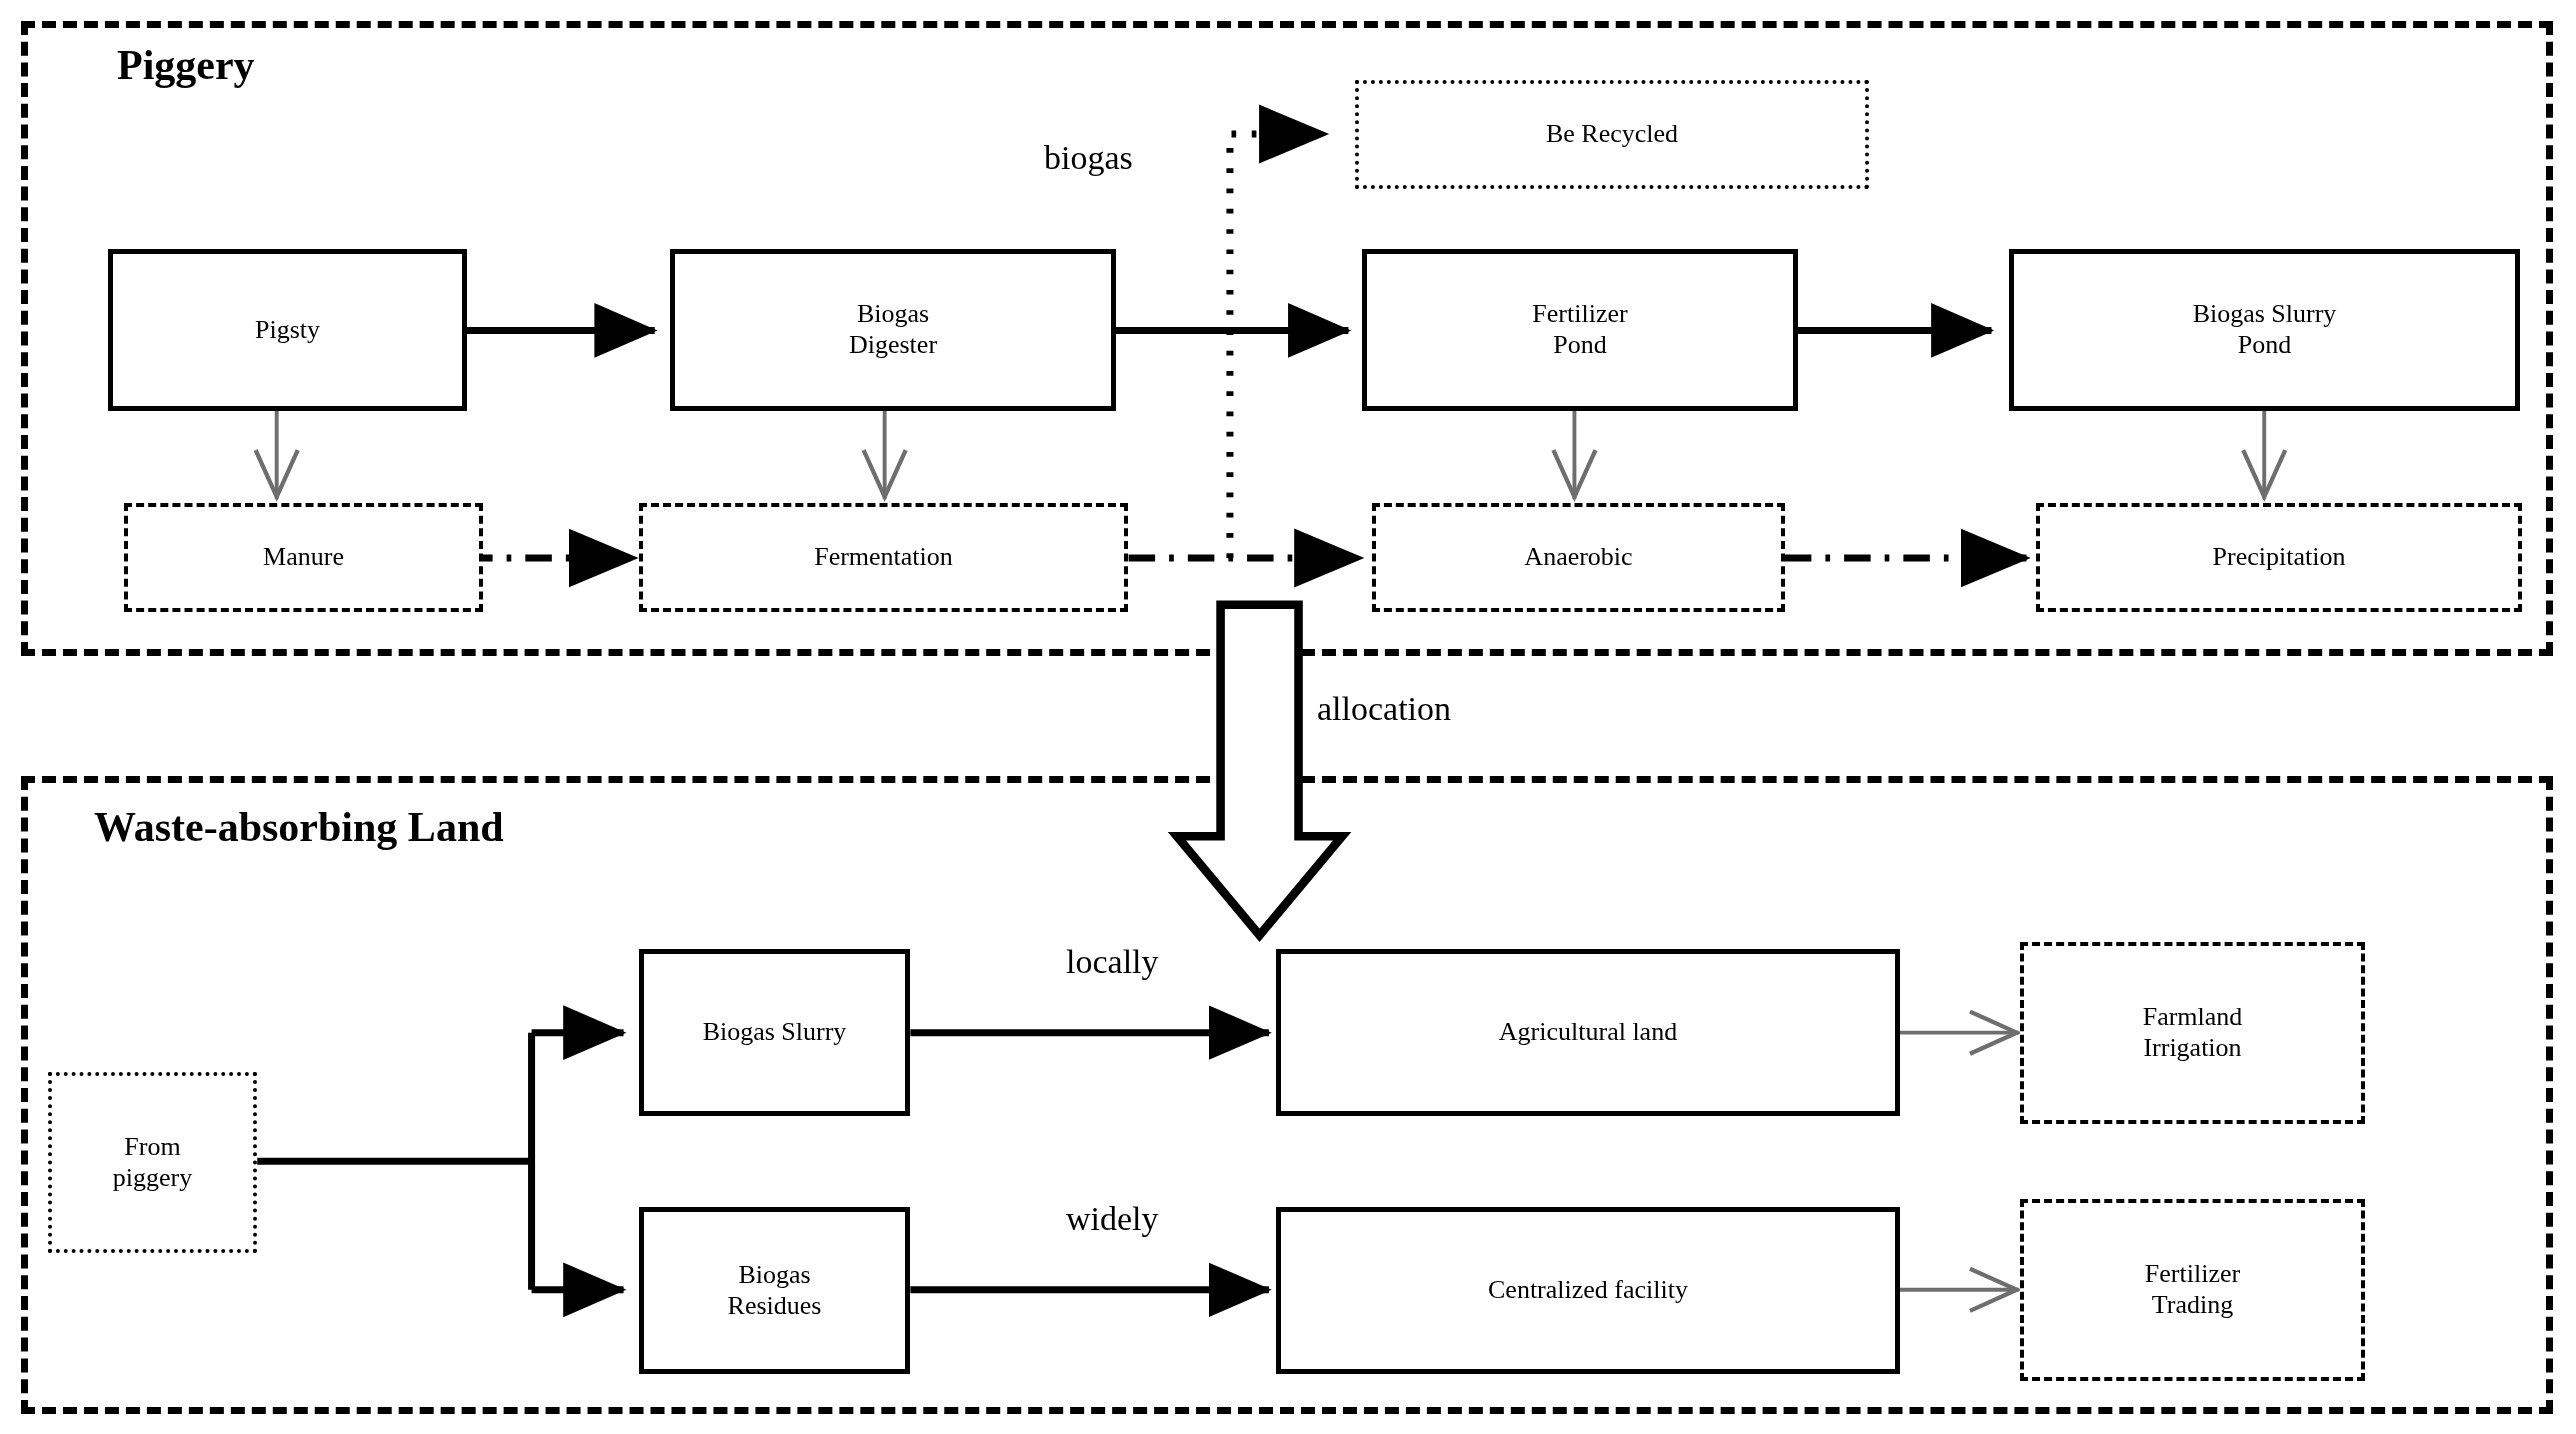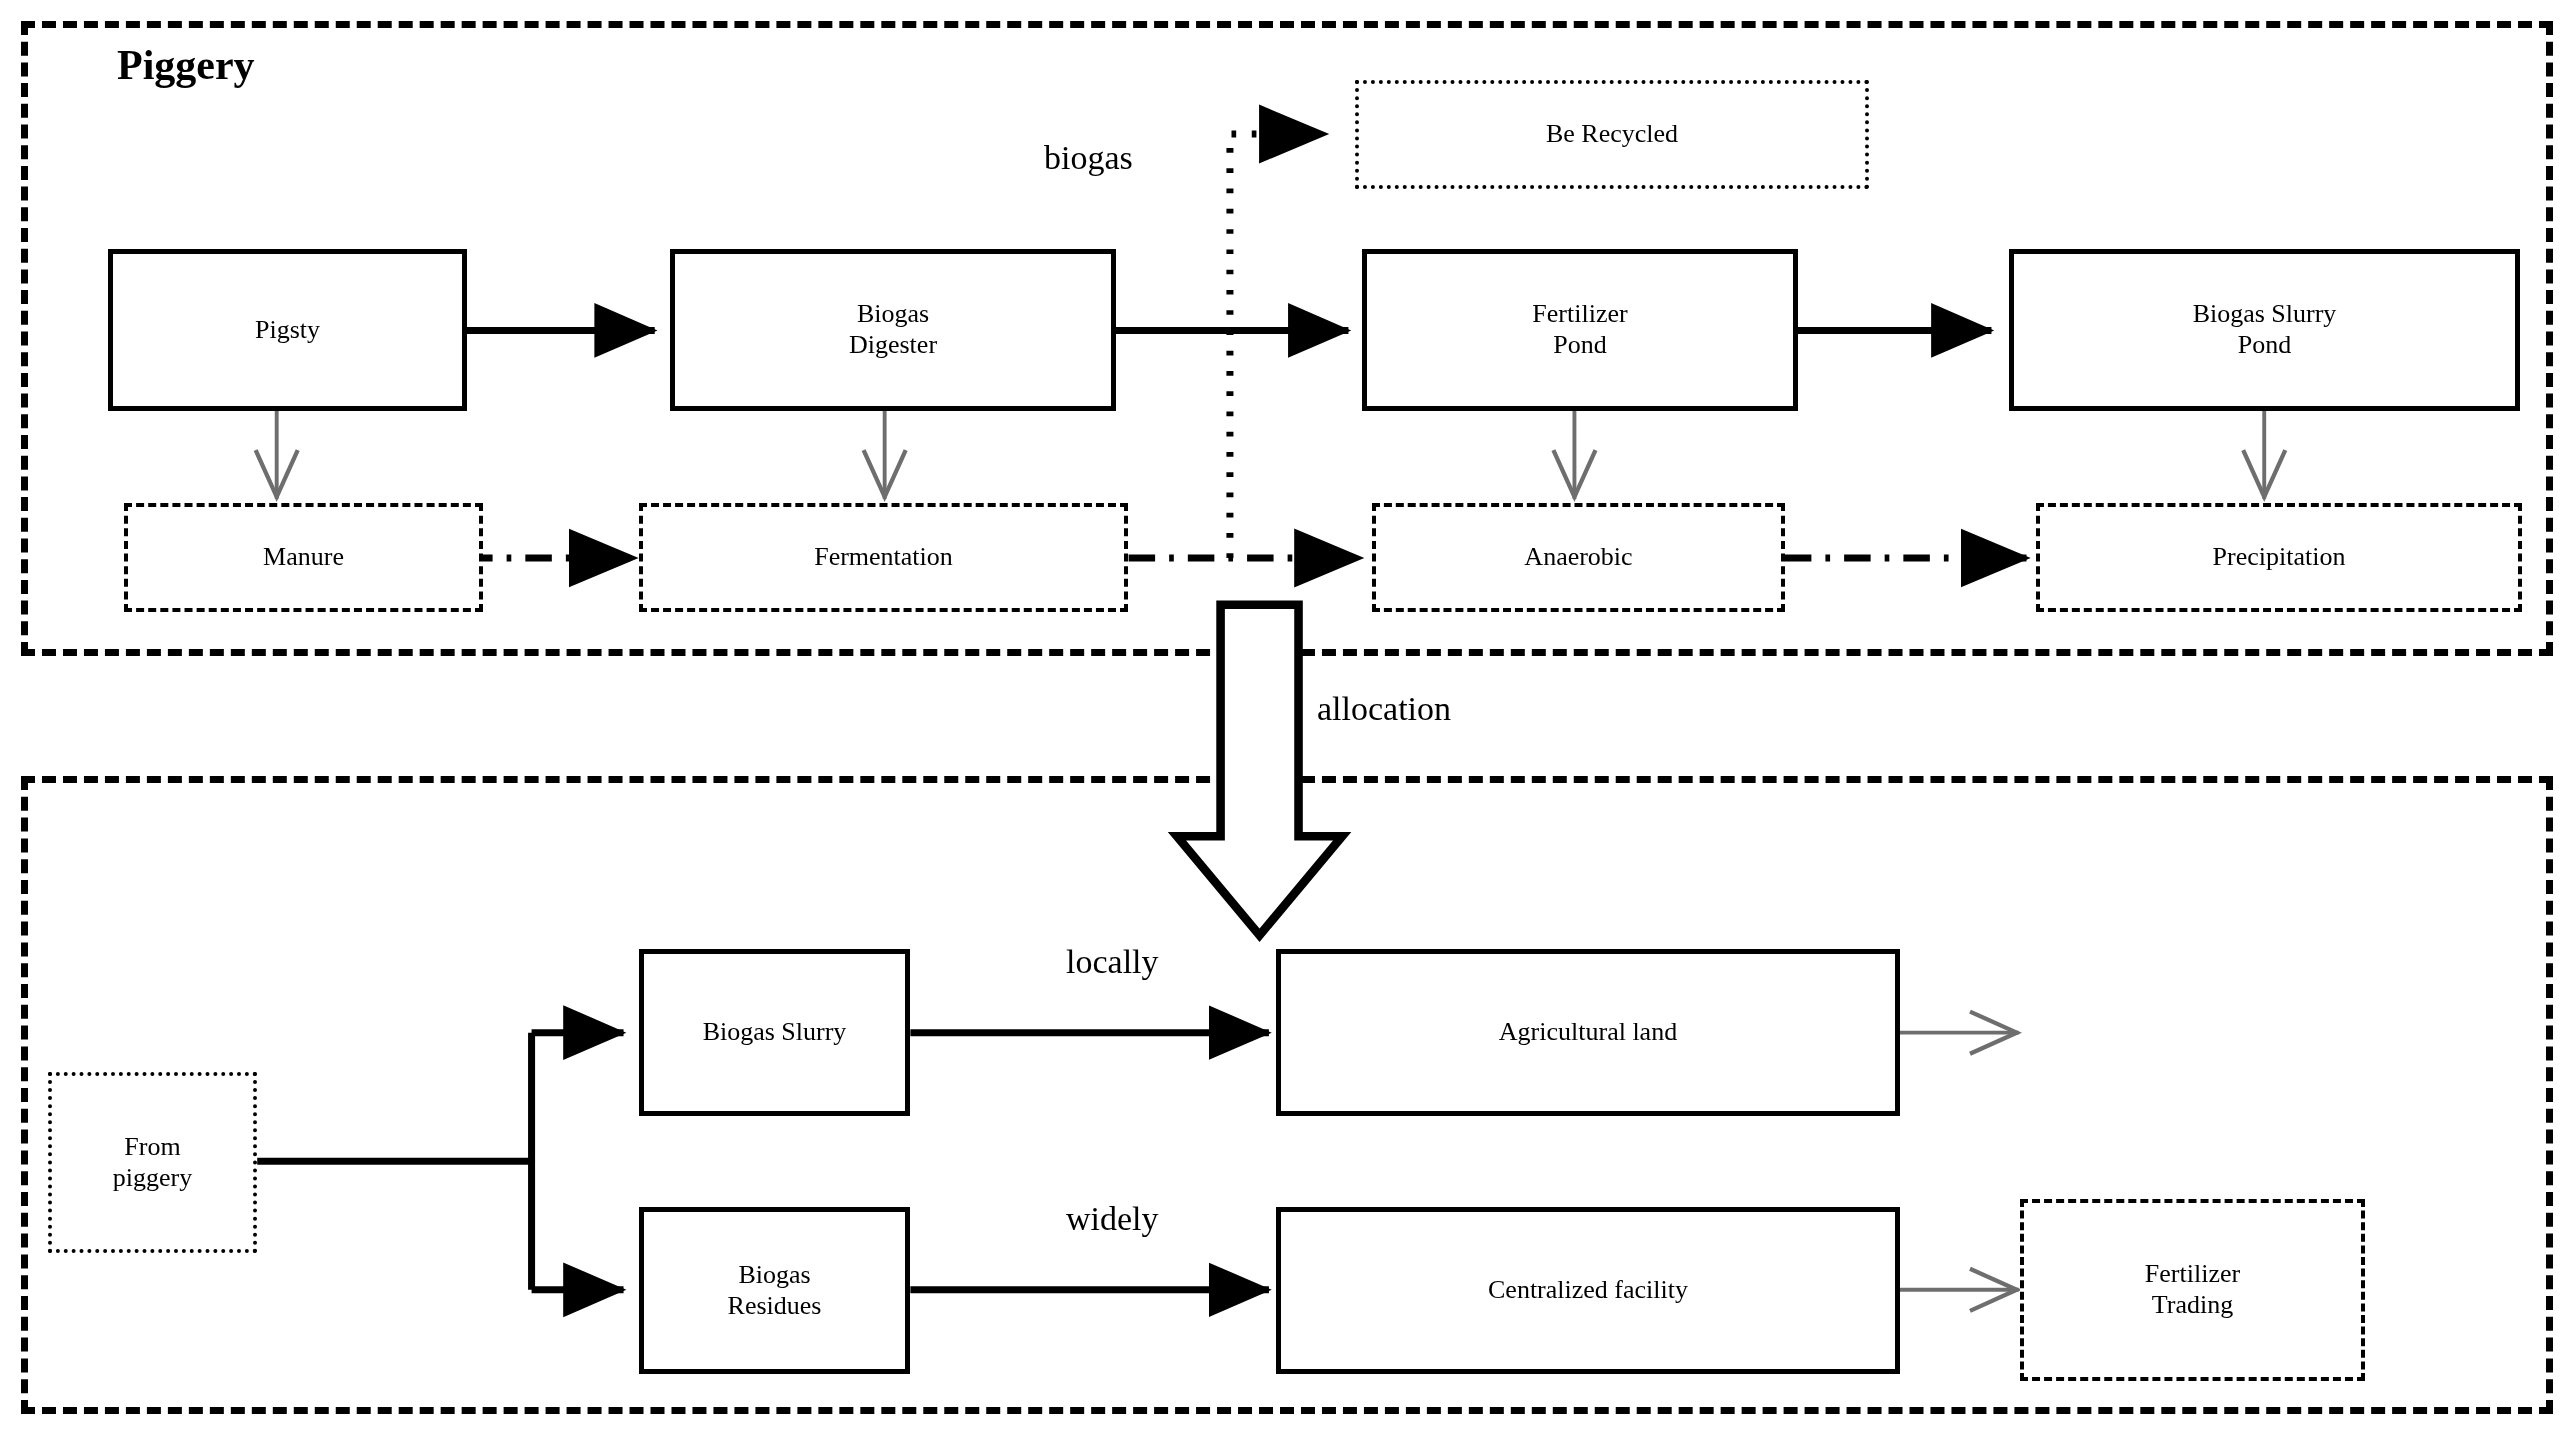--- a/index.html
+++ b/index.html
@@ -153,20 +153,21 @@
     <g>
       <line x1="2436" y1="1325" x2="2590" y2="1325" stroke="#6e6e6e" stroke-width="5" marker-end="url(#ah-thin-open)"></line>
     </g>
     <g>
       <line x1="2436" y1="1655" x2="2590" y2="1655" stroke="#6e6e6e" stroke-width="5" marker-end="url(#ah-thin-open)"></line>
     </g>
   </svg>
 
   <div class="panel-title" style="left:117px; top:41px;">Piggery</div>
 
+  <div class="panel-title" style="left:94px; top:803px;">Waste-absorbing Land</div>
 
   <div class="node solid" style="left:108px; top:249px; width:359px; height:162px;">
     <span>Pigsty</span>
   </div>
 
   <div class="node solid" style="left:670px; top:249px; width:446px; height:162px;">
     <span>
       <span style="display:block;">Biogas</span>
       <span style="display:block;">Digester</span>
     </span>
@@ -229,20 +230,26 @@
   </div>
 
   <div class="node solid" style="left:1276px; top:949px; width:624px; height:167px;">
     <span>Agricultural land</span>
   </div>
 
   <div class="node solid" style="left:1276px; top:1207px; width:624px; height:167px;">
     <span>Centralized facility</span>
   </div>
 
+  <div class="node dashdot" style="left:2020px; top:942px; width:345px; height:182px;">
+    <span>
+      <span style="display:block;">Farmland</span>
+      <span style="display:block;">Irrigation</span>
+    </span>
+  </div>
 
   <div class="node dashdot" style="left:2020px; top:1199px; width:345px; height:182px;">
     <span>
       <span style="display:block;">Fertilizer</span>
       <span style="display:block;">Trading</span>
     </span>
   </div>
 
   <div class="edge-label" style="left:1066px; top:943px;">locally</div>
 

